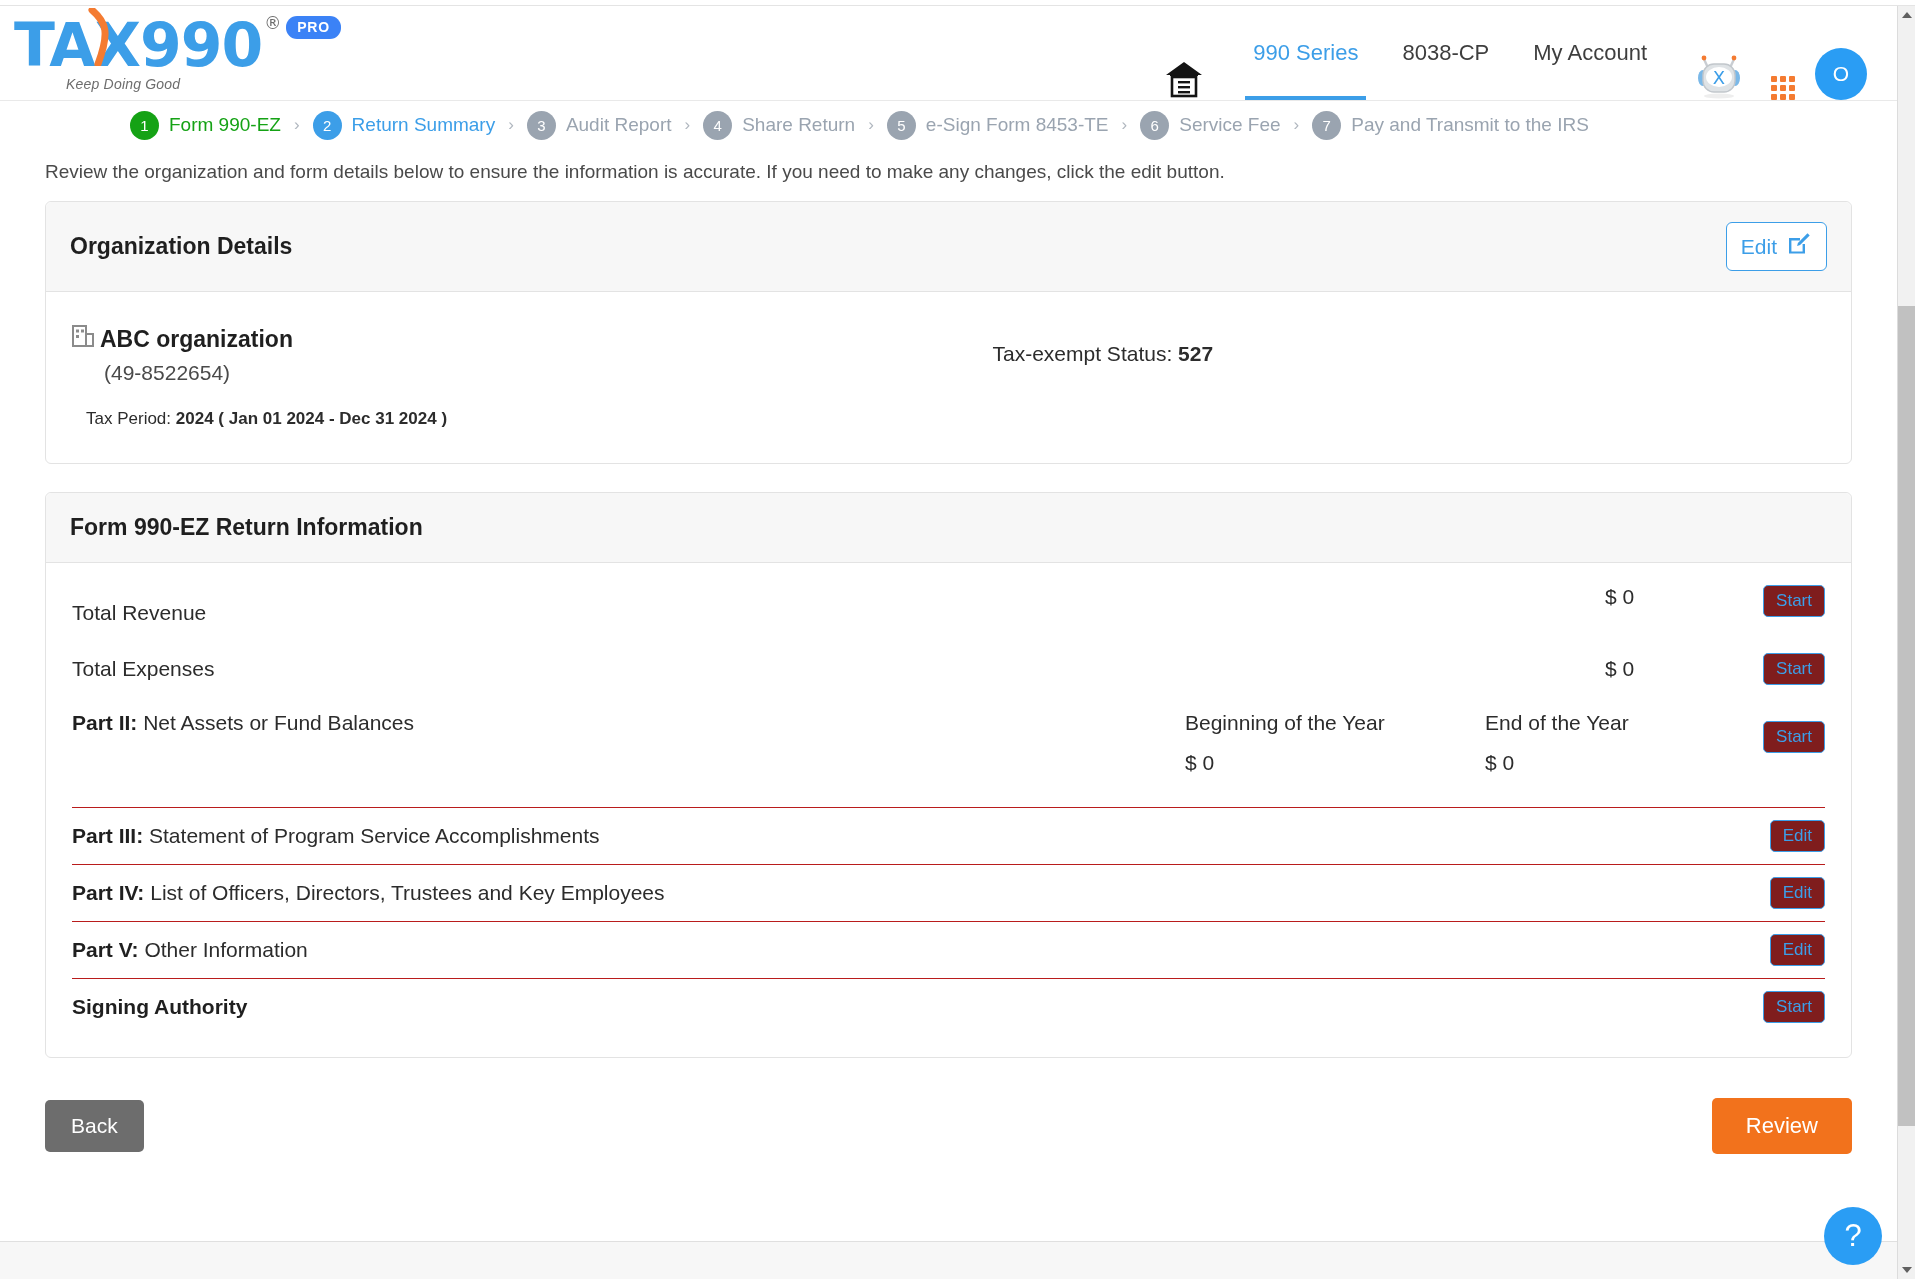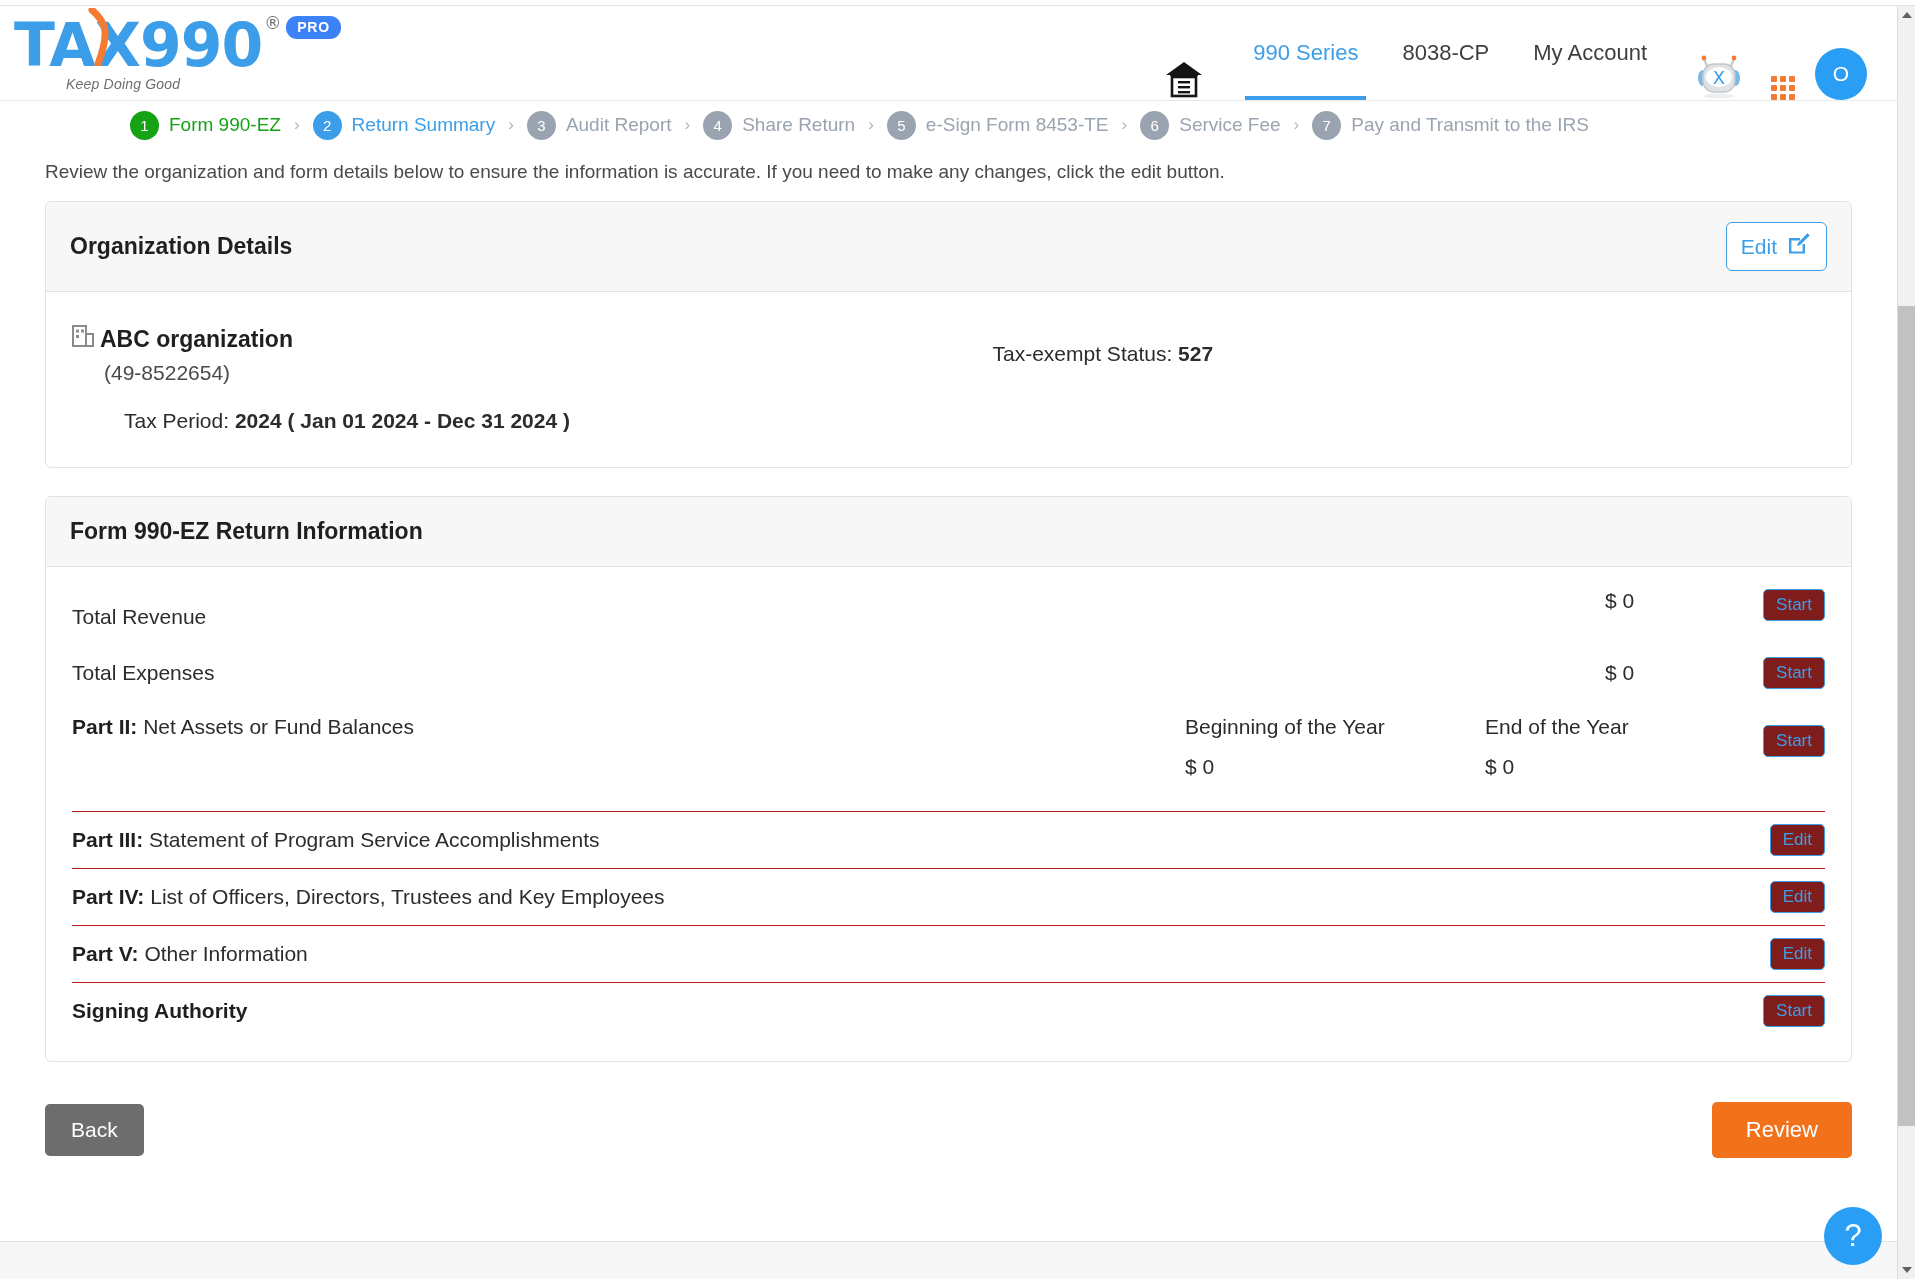--- a/index.html
+++ b/index.html
@@ -121,21 +121,21 @@
   }
   .card-body { padding: 28px 24px 34px; }
 
   .org-grid { display: flex; }
   .org-col { flex: 1; }
   .org-col.right { padding-left: 20px; }
   .org-line { display: flex; align-items: flex-end; }
   .org-icon { width: 30px; flex: 0 0 30px; margin-top: 3px; }
   .org-name { font-size: 23px; font-weight: 700; color: #1f1f1f; }
   .org-ein { font-size: 21px; color: #4a4a4a; margin: 8px 0 0 34px; }
-  .org-sub { font-size: 21px; color: #2c2c2c; margin: 24px 0 0 54px; }
+  .org-sub { font-size: 17px; color: #2c2c2c; margin: 24px 0 0 16px; }
   .org-sub b { font-weight: 700; }
   .org-addr { font-size: 22px; color: #2c2c2c; line-height: 1.45; }
   .org-status { font-size: 21px; color: #2c2c2c; margin: 22px 0 0 34px; }
   .org-status b { font-weight: 700; }
 
   
   .ri-body { padding: 22px 26px 22px; }
   .ri-row {
     display: flex; align-items: center; position: relative;
     min-height: 56px;

